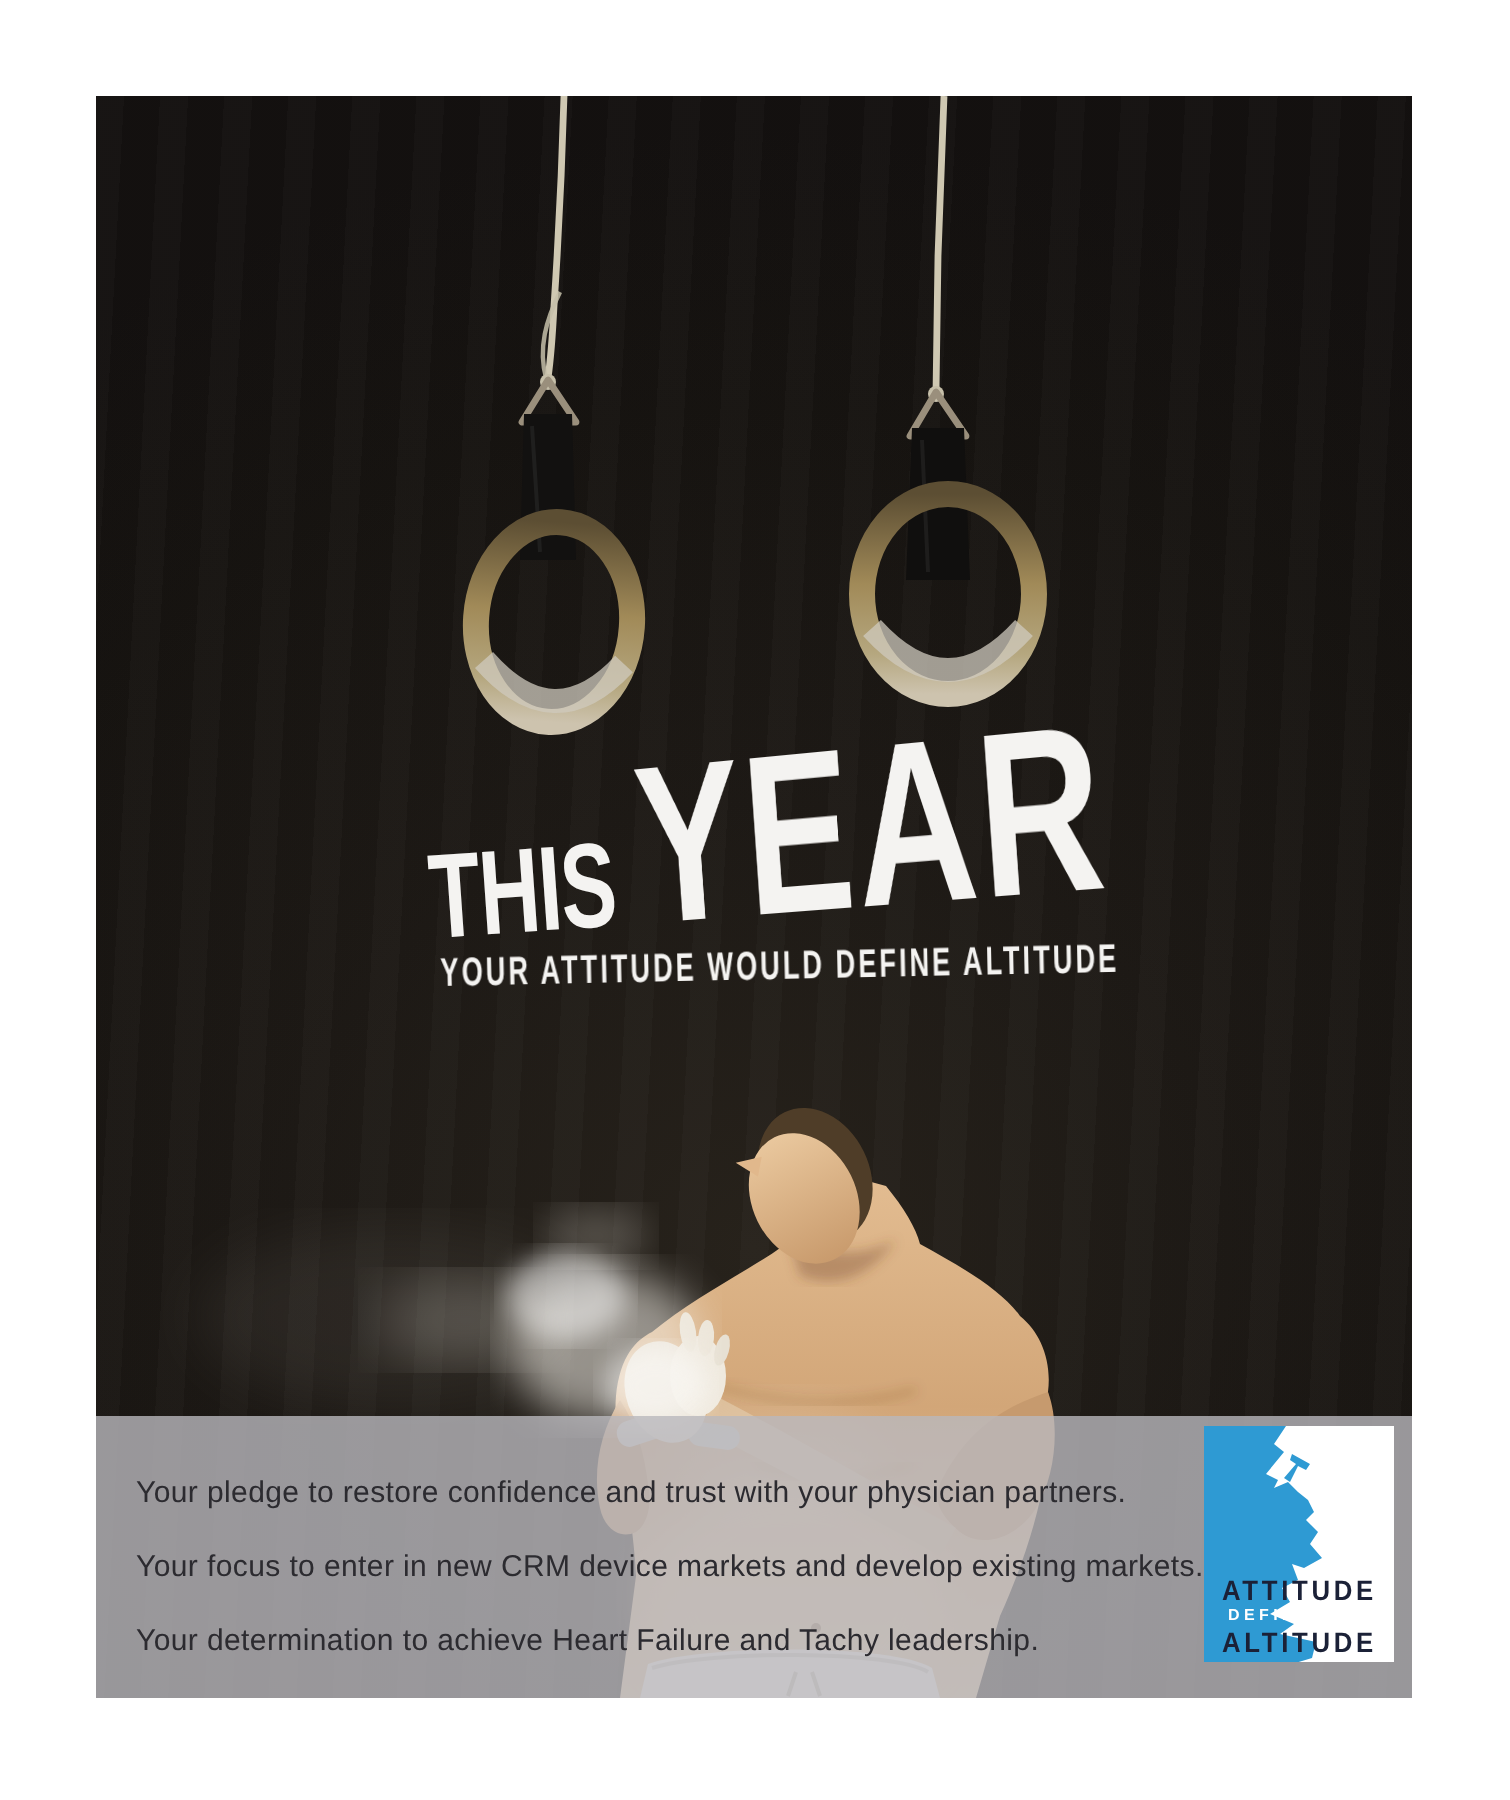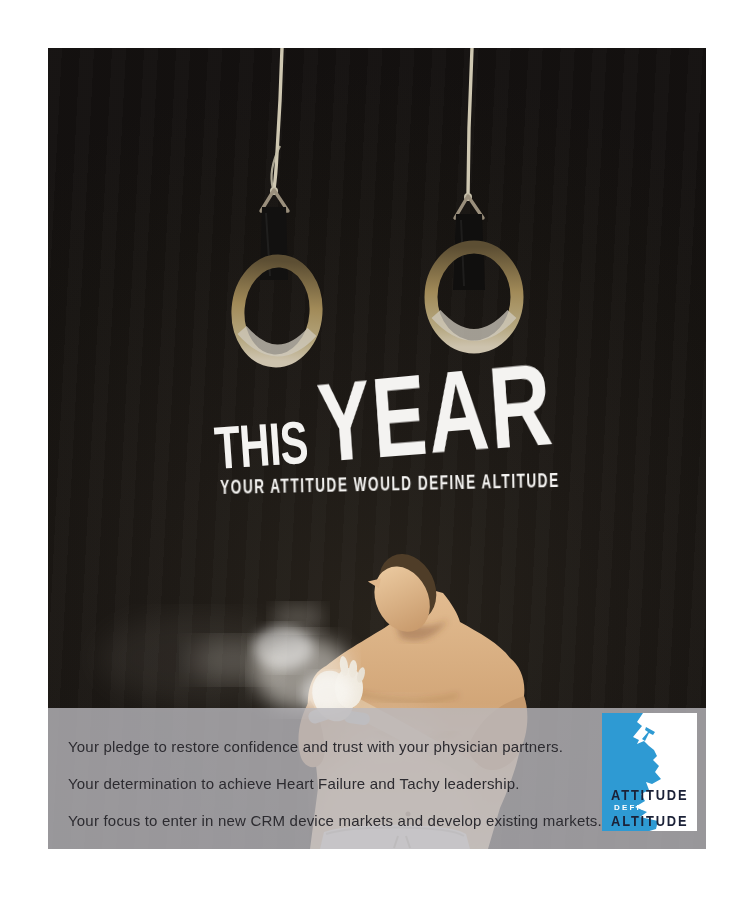--- a/index.html
+++ b/index.html
@@ -153,22 +153,22 @@
     <div class="headline-block">
       <span class="word-this">THIS</span>
       <span class="word-year">YEAR</span>
     </div>
     <div class="subheadline">
       <span>YOUR ATTITUDE WOULD DEFINE ALTITUDE</span>
     </div>
 
     <div class="pledge-bar">
       <p class="pledge">Your pledge to restore confidence and trust with your physician partners.</p>
+      <p class="pledge">Your focus to enter in new CRM device markets and develop existing markets.</p>
       <p class="pledge">Your determination to achieve Heart Failure and Tachy leadership.</p>
-      <p class="pledge">Your focus to enter in new CRM device markets and develop existing markets.</p>
     </div>
 
     <div class="logo-panel">
       <svg class="logo-art" viewBox="0 0 95 132">
         <path d="M0 0 L41 0 L35 9 L40 13 L31 24 L37 27 L35 31 L42 28 L47 33 L52 37 L55 43 L51 47
                  L57 53 L53 59 L59 66 L50 71 L44 69 L47 77 L39 81 L43 88 L33 94 L45 99 L38 104
                  L56 108 L54 116 L44 119 L50 126 L38 129 L42 132 L0 132 Z" fill="#2e9ad3"></path>
         <path d="M40 26 L46 19 L43 17 L44 14 L53 19 L51 22 L47 20 L43 28 Z" fill="#2e9ad3"></path>
       </svg>
       <div class="logo-text">

